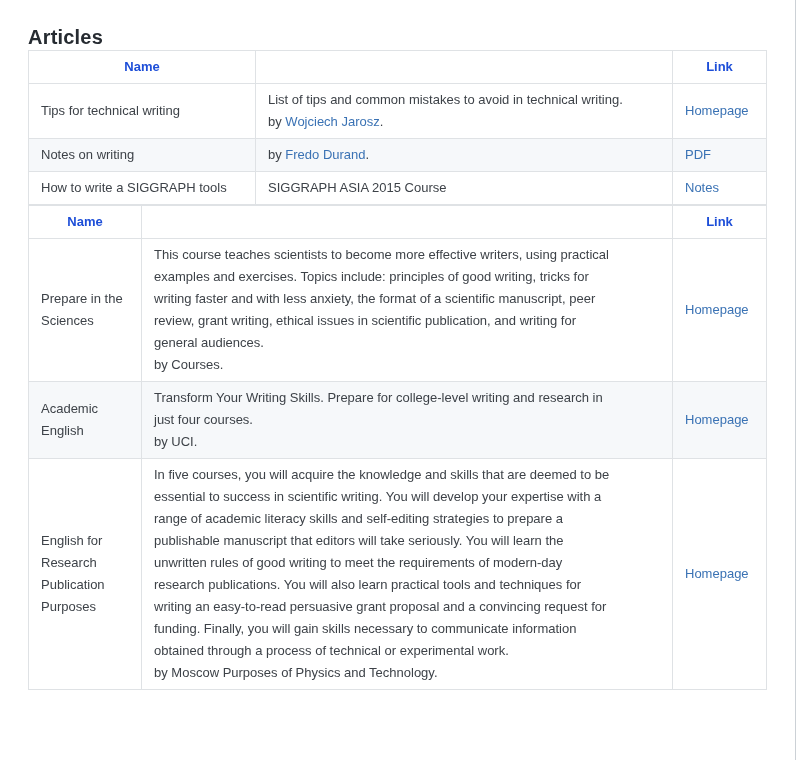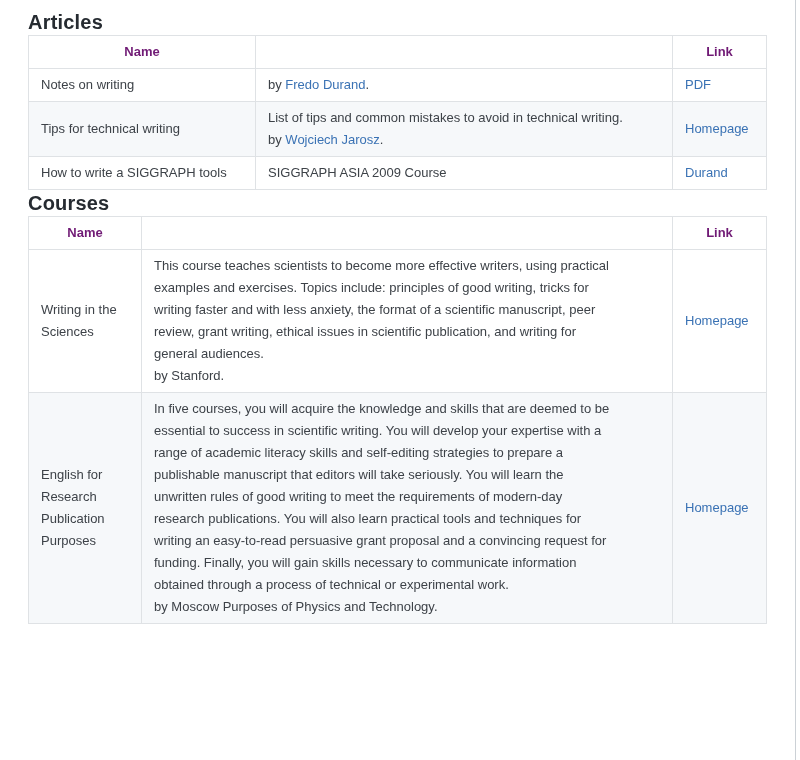--- a/index.html
+++ b/index.html
@@ -15,41 +15,41 @@
   .content { padding: 0 34px 0 28px; }
 
   h2.section-heading {
     font-size: 20px;
     font-weight: 600;
     color: #262b31;
     letter-spacing: 0.2px;
     margin: 0;
     line-height: 26px;
   }
-  .h-articles { padding-top: 9px; margin-bottom: 16px; }
+  .h-articles { padding-top: 24px; margin-bottom: 16px; }
   .h-courses  { margin-top: 23px; margin-bottom: 14px; }
 
   table.data-table {
     border-collapse: collapse;
     table-layout: fixed;
     width: 738px;
     font-size: 13px;
     line-height: 22px;
     color: #3d4248;
   }
   .data-table th, .data-table td {
     border: 1px solid #dfe2e5;
     padding: 5px 12px;
     vertical-align: middle;
     text-align: left;
   }
   .data-table th {
     font-weight: 700;
     text-align: center;
-    color: #701a75;
+    color: #1d4ed8;
   }
   .data-table tbody tr:nth-child(even) { background: #f6f8fa; }
 
   .desc { white-space: pre-line; }
   a.link, span.link-name {
     color: #3a72b4;
     text-decoration: none;
     cursor: pointer;
   }
   .by-line { white-space: nowrap; }
@@ -76,75 +76,85 @@
       </colgroup>
     <thead>
       <tr>
         <th>Name</th>
         <th></th>
         <th>Link</th>
       </tr>
     </thead>
     <tbody>
       <tr>
-        <td>Notes on writing</td>
-        <td>
-          <div class="by-line"><span>by </span><a class="link">Fredo Durand</a><span>.</span></div>
-        </td>
-        <td>
-          <a class="link">PDF</a>
-        </td>
-      </tr>
-      <tr>
         <td>Tips for technical writing</td>
         <td>
           <div class="desc">List of tips and common mistakes to avoid in technical writing.</div>
           <div class="by-line"><span>by </span><a class="link">Wojciech Jarosz</a><span>.</span></div>
         </td>
         <td>
           <a class="link">Homepage</a>
         </td>
       </tr>
       <tr>
+        <td>Notes on writing</td>
+        <td>
+          <div class="by-line"><span>by </span><a class="link">Fredo Durand</a><span>.</span></div>
+        </td>
+        <td>
+          <a class="link">PDF</a>
+        </td>
+      </tr>
+      <tr>
         <td>How to write a SIGGRAPH tools</td>
         <td>
-          <div class="desc">SIGGRAPH ASIA 2009 Course</div>
+          <div class="desc">SIGGRAPH ASIA 2015 Course</div>
         </td>
         <td>
-          <a class="link">Durand</a>
+          <a class="link">Notes</a>
         </td>
       </tr>
     </tbody>
   </table>
 
-  <h2 class="section-heading h-courses">Courses</h2>
 
   <table class="data-table">
     <colgroup>
         <col style="width:113px">
         <col style="width:531px">
         <col style="width:94px">
       </colgroup>
     <thead>
       <tr>
         <th>Name</th>
         <th></th>
         <th>Link</th>
       </tr>
     </thead>
     <tbody>
       <tr>
-        <td>Writing in the Sciences</td>
+        <td>Prepare in the Sciences</td>
         <td>
           <div class="desc">This course teaches scientists to become more effective writers, using practical
 examples and exercises. Topics include: principles of good writing, tricks for
 writing faster and with less anxiety, the format of a scientific manuscript, peer
 review, grant writing, ethical issues in scientific publication, and writing for
 general audiences.</div>
-          <div>by Stanford.</div>
+          <div>by Courses.</div>
+        </td>
+        <td>
+          <a class="link">Homepage</a>
+        </td>
+      </tr>
+      <tr>
+        <td>Academic English</td>
+        <td>
+          <div class="desc">Transform Your Writing Skills. Prepare for college-level writing and research in
+just four courses.</div>
+          <div>by UCI.</div>
         </td>
         <td>
           <a class="link">Homepage</a>
         </td>
       </tr>
       <tr>
         <td>English for Research Publication Purposes</td>
         <td>
           <div class="desc">In five courses, you will acquire the knowledge and skills that are deemed to be
 essential to success in scientific writing. You will develop your expertise with a

